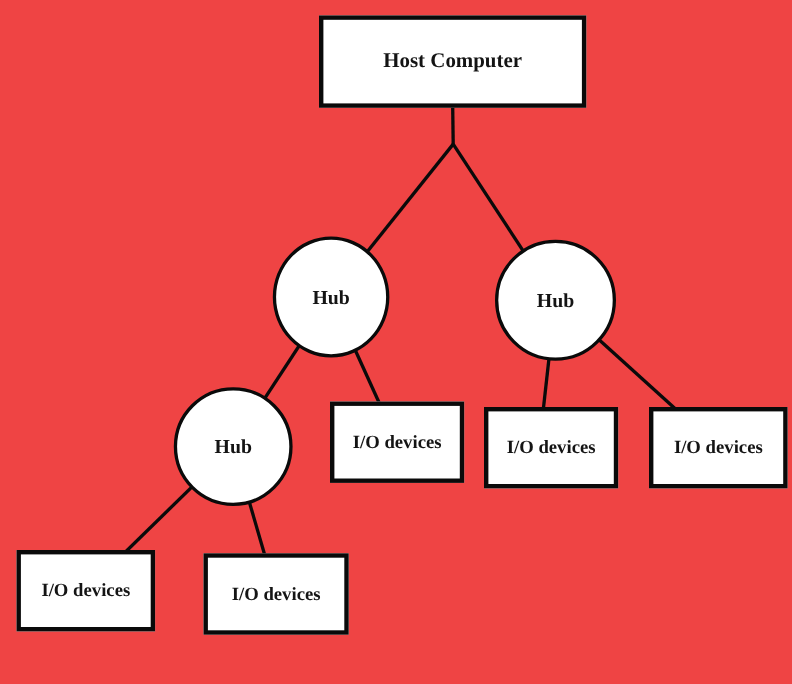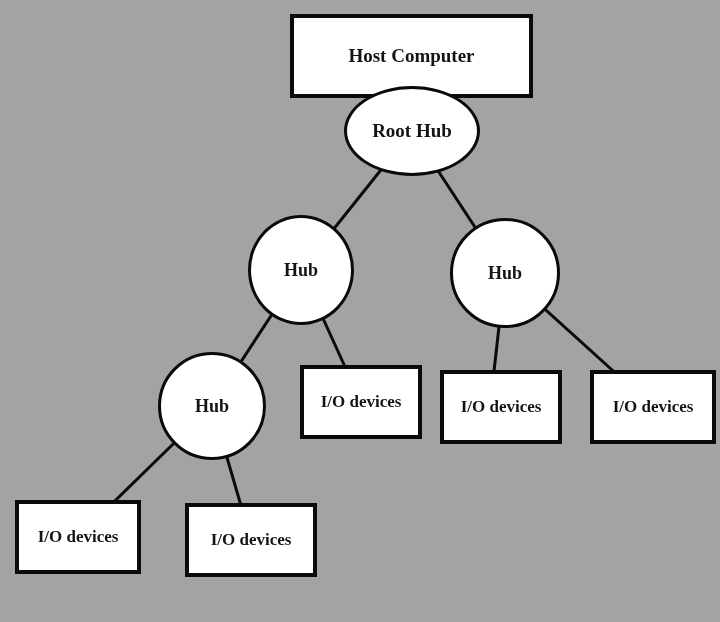--- a/index.html
+++ b/index.html
@@ -4,21 +4,21 @@
 <style>
   html, body {
     margin: 0;
     padding: 0;
     background: #ffffff;
   }
   .canvas {
     position: relative;
     width: 720px;
     height: 622px;
-    background: #a3a3a3;
+    background: #ef4444;
     font-family: "Liberation Serif", serif;
     overflow: hidden;
   }
   svg.wires {
     position: absolute;
     left: 0;
     top: 0;
     width: 720px;
     height: 622px;
   }
@@ -66,23 +66,20 @@
     <line x1="505" y1="273" x2="490" y2="407" stroke="#0a0a0a" stroke-width="3"></line>
     <line x1="505" y1="273" x2="653" y2="407" stroke="#0a0a0a" stroke-width="3"></line>
     <line x1="212" y1="406" x2="78" y2="537" stroke="#0a0a0a" stroke-width="3"></line>
     <line x1="212" y1="406" x2="251" y2="540" stroke="#0a0a0a" stroke-width="3"></line>
   </svg>
 
   <div class="node rect host-box">
     <span>Host Computer</span>
   </div>
 
-  <div class="node ellipse root-hub">
-    <span>Root Hub</span>
-  </div>
 
   <div class="node ellipse hub-left">
     <span>Hub</span>
   </div>
 
   <div class="node ellipse hub-right">
     <span>Hub</span>
   </div>
 
   <div class="node ellipse hub-lower">

